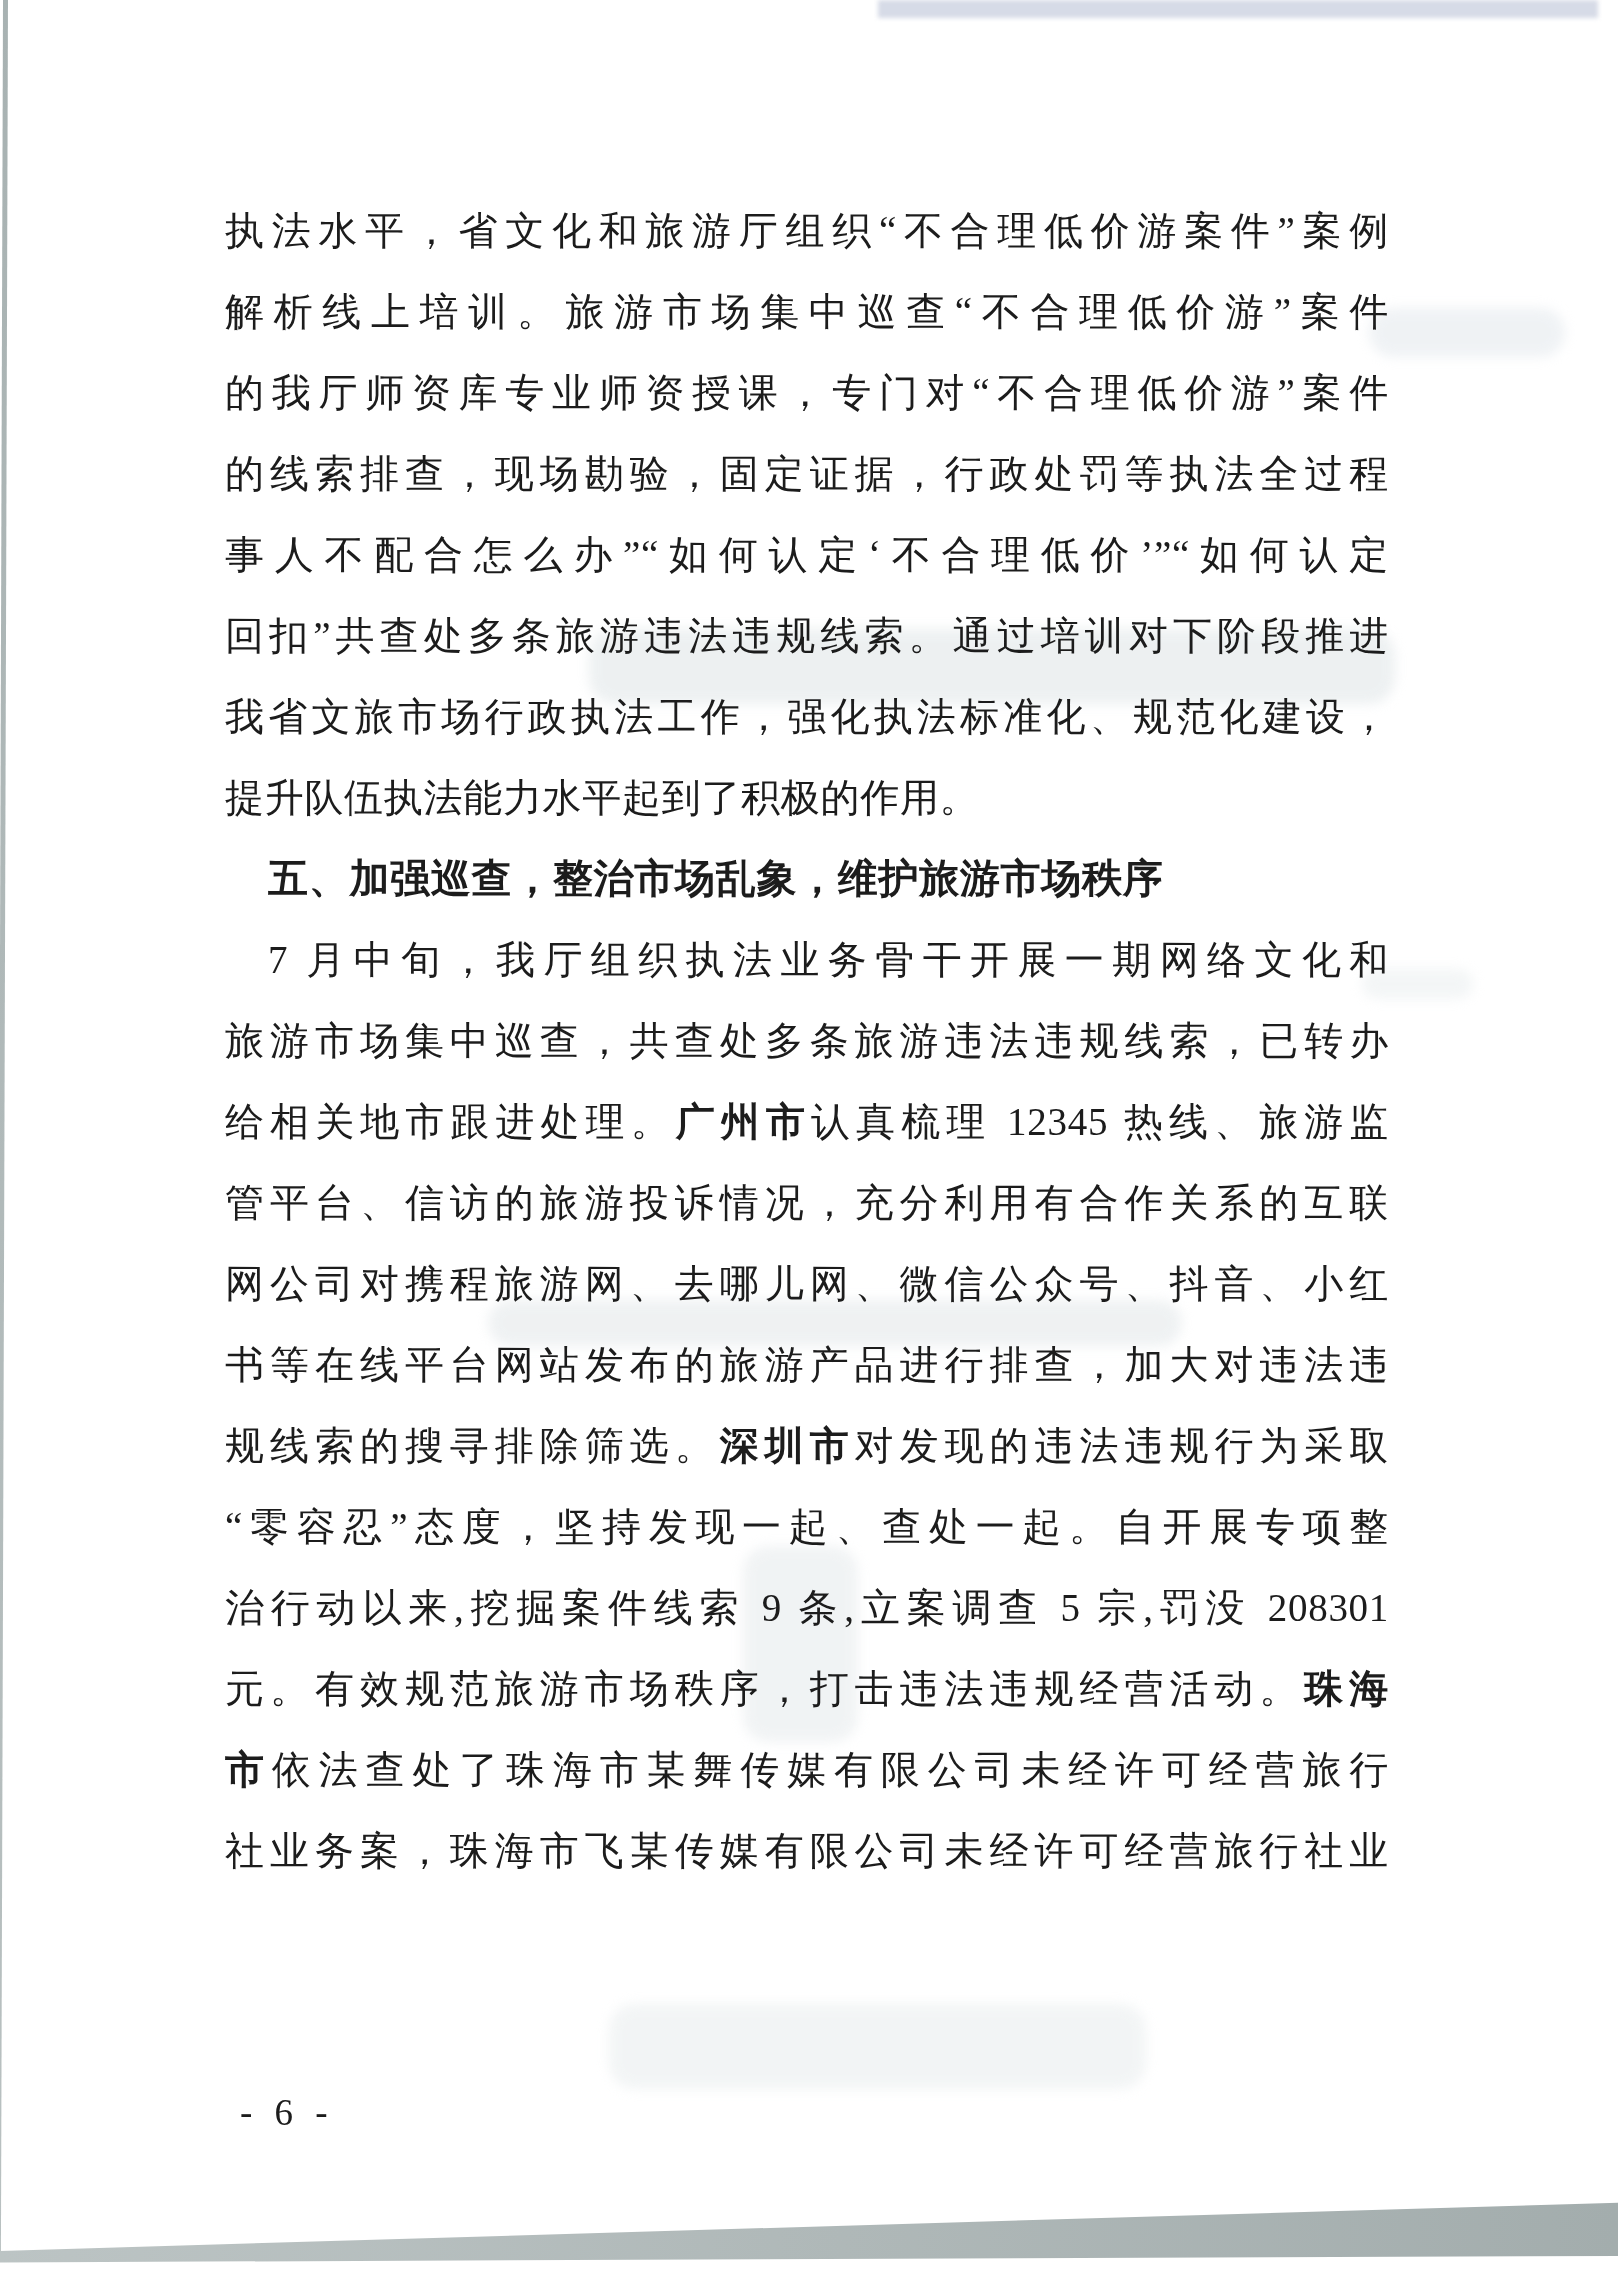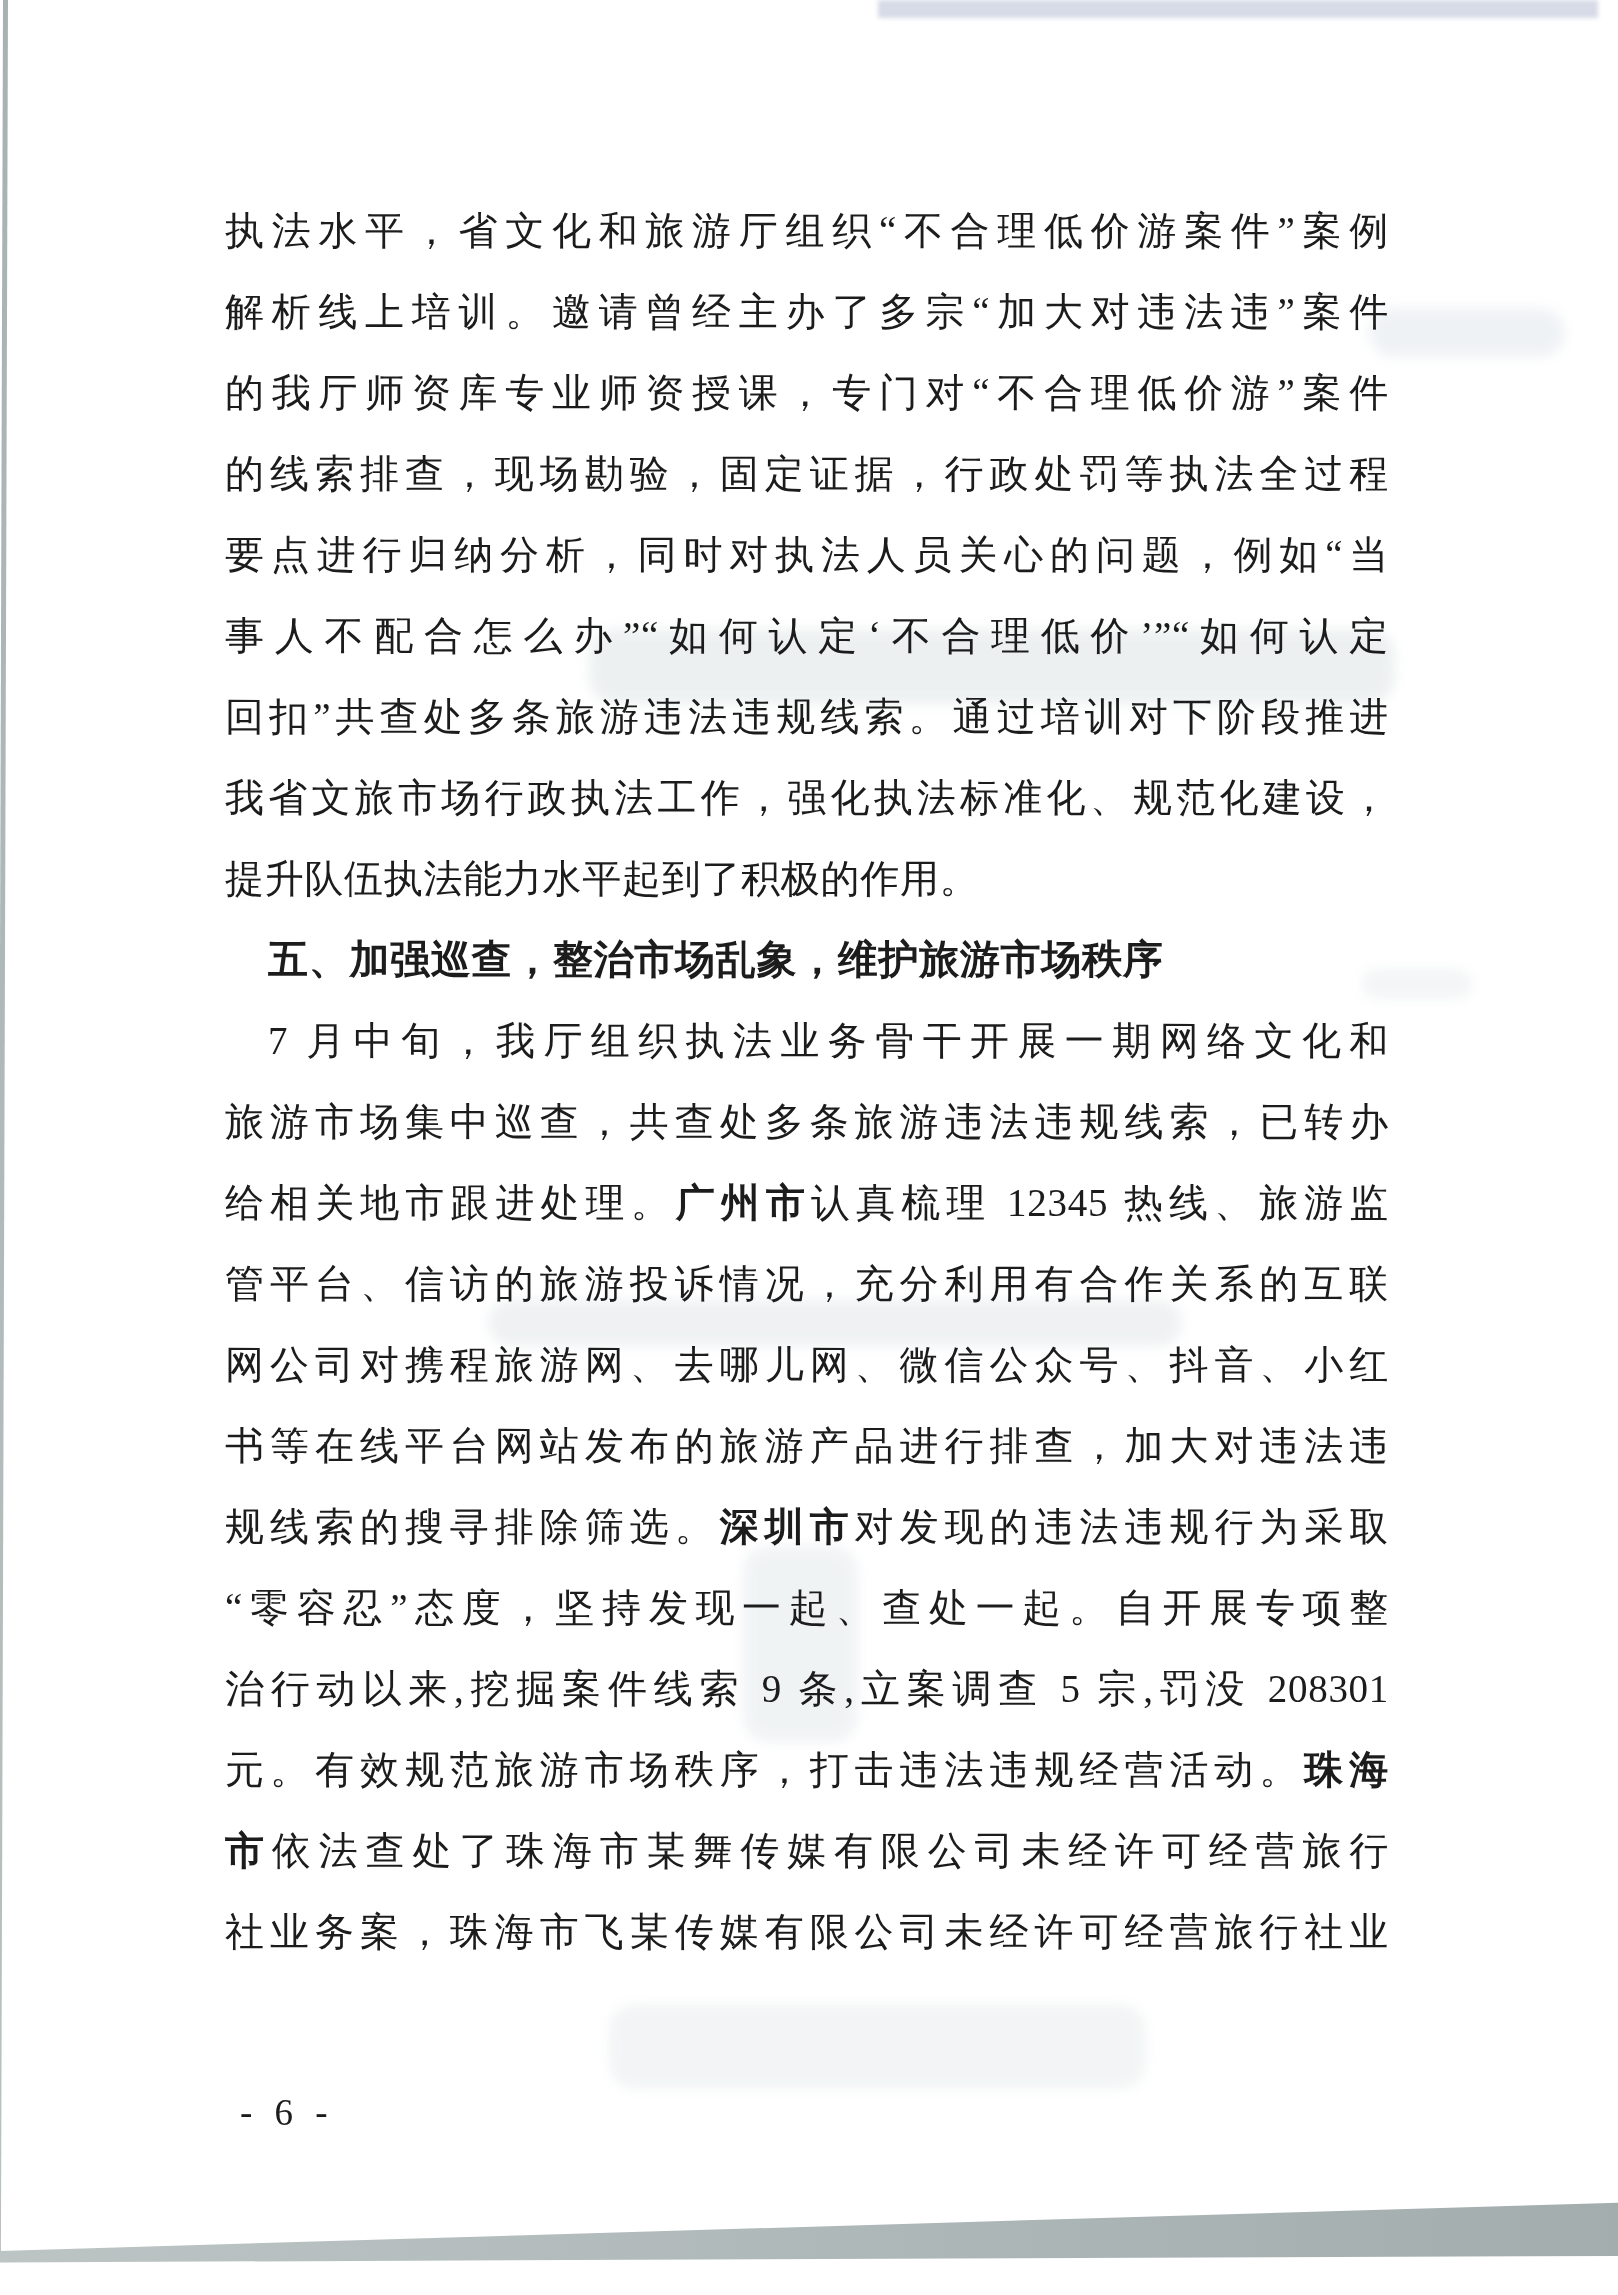--- a/index.html
+++ b/index.html
@@ -110,24 +110,23 @@
   <div class="top-noise"></div>
   <div class="wash" id="wash1"></div>
   <div class="wash" id="wash2"></div>
   <div class="wash" id="wash3"></div>
   <div class="wash" id="wash4"></div>
   <div class="wash" id="wash5"></div>
   <div class="wash" id="wash6"></div>
 
   <div class="text-block" id="doc-lines">
       <div class="line"><span>执法水平，省文化和旅游厅组织“不合理低价游案件”案例</span></div>
-      <div class="line"><span>解析线上培训。邀请曾经主办了多宗“加大对违法违”案件</span></div>
+      <div class="line"><span>解析线上培训。旅游市场集中巡查“不合理低价游”案件</span></div>
       <div class="line"><span>的我厅师资库专业师资授课，专门对“不合理低价游”案件</span></div>
       <div class="line"><span>的线索排查，现场勘验，固定证据，行政处罚等执法全过程</span></div>
-      <div class="line"><span>要点进行归纳分析，同时对执法人员关心的问题，例如“当</span></div>
       <div class="line"><span>事人不配合怎么办”“如何认定‘不合理低价’”“如何认定</span></div>
       <div class="line"><span>回扣”共查处多条旅游违法违规线索。通过培训对下阶段推进</span></div>
       <div class="line"><span>我省文旅市场行政执法工作，强化执法标准化、规范化建设，</span></div>
       <div class="line no-justify"><span>提升队伍执法能力水平起到了积极的作用。</span></div>
       <div class="line heading no-justify" style="padding-left: 43px;"><span class="b">五、加强巡查，整治市场乱象，维护旅游市场秩序</span></div>
       <div class="line" style="padding-left: 43px;"><span>7 月中旬，我厅组织执法业务骨干开展一期网络文化和</span></div>
       <div class="line"><span>旅游市场集中巡查，共查处多条旅游违法违规线索，已转办</span></div>
       <div class="line"><span>给相关地市跟进处理。</span><span class="b">广州市</span><span>认真梳理 12345 热线、旅游监</span></div>
       <div class="line"><span>管平台、信访的旅游投诉情况，充分利用有合作关系的互联</span></div>
       <div class="line"><span>网公司对携程旅游网、去哪儿网、微信公众号、抖音、小红</span></div>

